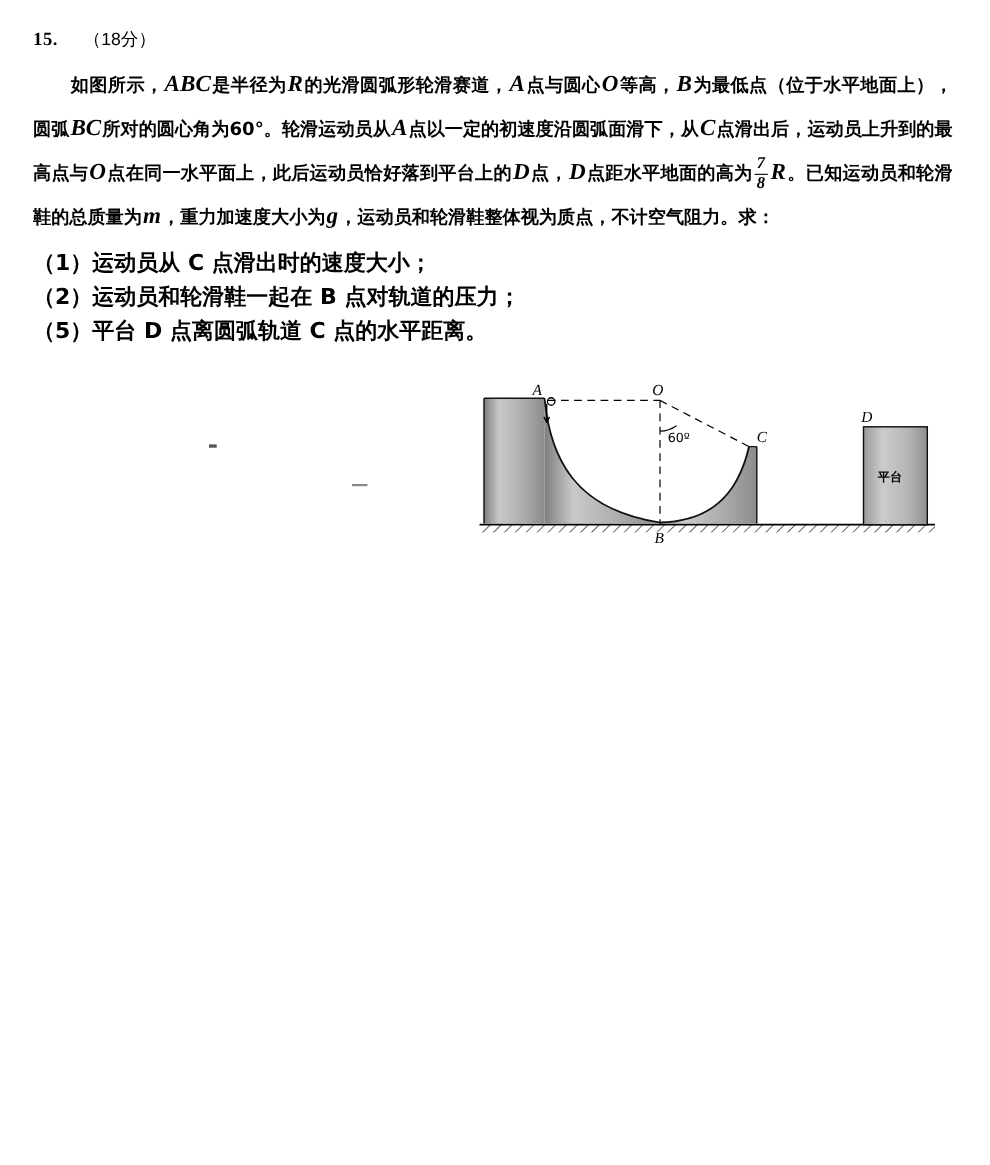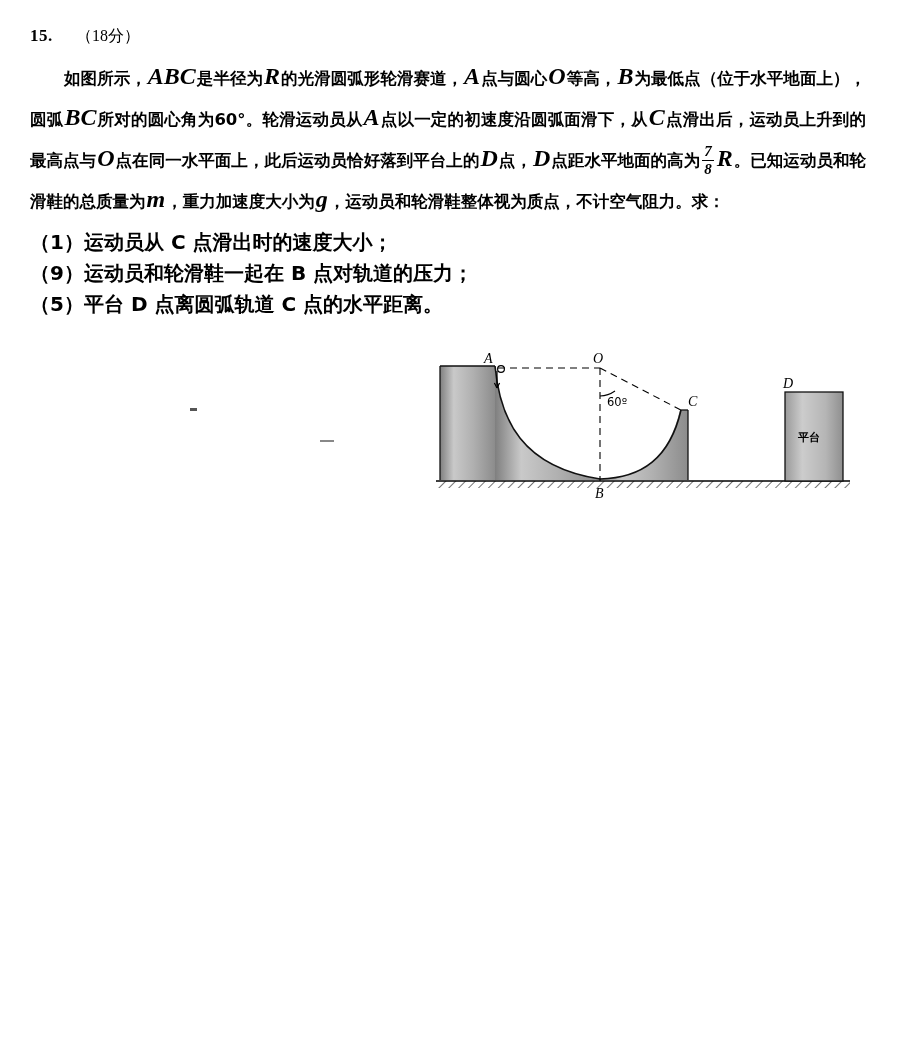--- a/index.html
+++ b/index.html
@@ -28,21 +28,21 @@
     font-size: 17px;
     letter-spacing: 0.5px;
   }
   .q-number {
     font-family: "Liberation Serif", serif;
     font-weight: bold;
     font-size: 17px;
     min-width: 36px;
   }
   .q-score {
-    font-family: Liberation Serif, serif;
+    font-family: Liberation Sans, sans-serif;
     font-size: 16px;
     margin-left: 10px;
     letter-spacing: 0;
   }
   .body-text {
     margin-top: 10px;
     font-size: 16.5px;
     line-height: 38px;
     text-align: justify;
     text-justify: inter-ideograph;
@@ -50,21 +50,21 @@
     font-weight: 600;
   }
   .body-text .indent {
     display: inline-block;
     width: 34px;
   }
   .it {
     font-family: "Liberation Serif", serif;
     font-style: italic;
     font-weight: bold;
-    font-size: 24px;
+    font-size: 21px;
     padding: 0 1px;
   }
   .frac {
     display: inline-block;
     vertical-align: -0.55em;
     text-align: center;
     font-family: "Liberation Serif", serif;
     font-style: italic;
     font-size: 15px;
     line-height: 1.12;
@@ -127,21 +127,21 @@
     <span class="q-number">15.</span>
     <span class="q-score">（18分）</span>
   </div>
 
   <div class="body-text">
     <span class="indent"></span><span>如图所示，</span><span class="it">ABC</span><span>是半径为</span><span class="it">R</span><span>的光滑圆弧形轮滑赛道，</span><span class="it">A</span><span>点与圆心</span><span class="it">O</span><span>等高，</span><span class="it">B</span><span>为最低点（位于水平地面上），圆弧</span><span class="it">BC</span><span>所对的圆心角为60°。轮滑运动员从</span><span class="it">A</span><span>点以一定的初速度沿圆弧面滑下，从</span><span class="it">C</span><span>点滑出后，运动员上升到的最高点与</span><span class="it">O</span><span>点在同一水平面上，此后运动员恰好落到平台上的</span><span class="it">D</span><span>点，</span><span class="it">D</span><span>点距水平地面的高为</span><span class="frac"><span class="num">7</span><span class="den">8</span></span><span class="it">R</span><span>。已知运动员和轮滑鞋的总质量为</span><span class="it">m</span><span>，重力加速度大小为</span><span class="it">g</span><span>，运动员和轮滑鞋整体视为质点，不计空气阻力。求：</span>
   </div>
 
   <div class="sub-items">
     <div>（1）运动员从 C 点滑出时的速度大小；</div>
-    <div>（9）运动员和轮滑鞋一起在 B 点对轨道的压力；</div>
+    <div>（2）运动员和轮滑鞋一起在 B 点对轨道的压力；</div>
     <div>（5）平台 D 点离圆弧轨道 C 点的水平距离。</div>
   </div>
 
   <div class="figure-wrap">
     <div class="stray-dot-1"></div>
 
     <svg class="figure" width="470" height="170" viewBox="0 0 470 170">
       <defs>
         <linearGradient id="gradBlock" x1="0" y1="0" x2="1" y2="0">
           <stop offset="0%" stop-color="#7f7f7f"></stop>

